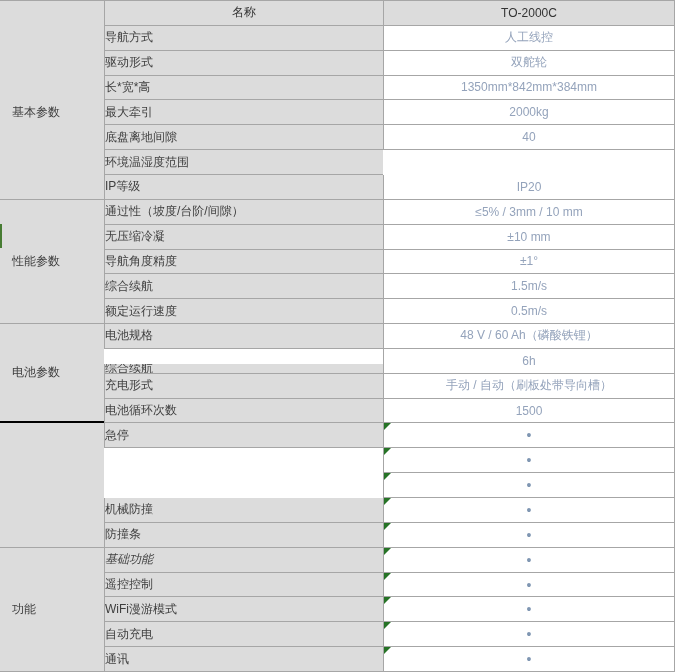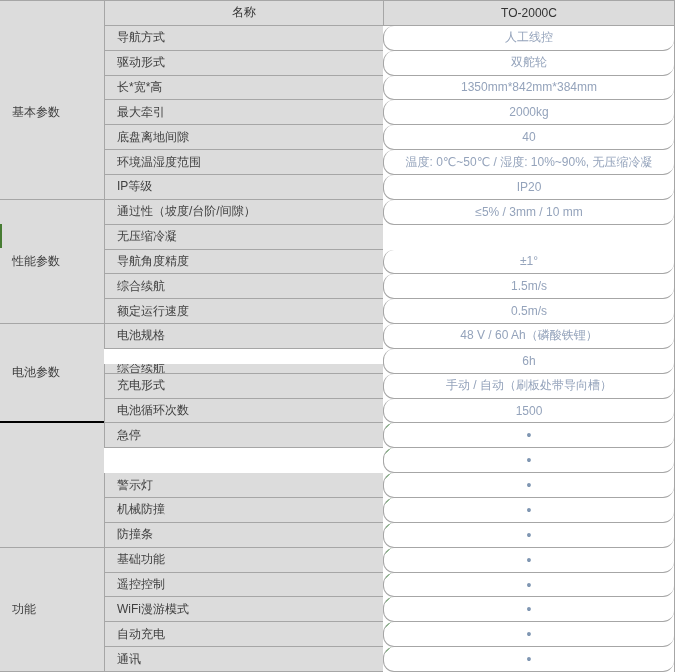--- a/index.html
+++ b/index.html
@@ -41,32 +41,31 @@
     color:#3f3f3f;
     padding-left:12px;
     border-bottom:1px solid var(--border);
   }
   .label-cell.black-divider{
     border-bottom:2px solid var(--divider);
   }
   .name-cell{
     background:var(--gray-bg);
     color:#3f3f3f;
-    padding-left:12px;
+    padding-left:0;
     border-left:1px solid var(--border);
     border-bottom:1px solid var(--border);
   }
   .value-cell{
     background:#ffffff;
     color:var(--value-text);
     justify-content:center;
     border-left:1px solid var(--border);
     border-bottom:1px solid var(--border);
     position:relative;
-    border-radius:11px;
   }
   .value-cell.dot{
     font-size:14px;
     color:var(--dot-color);
   }
   .corner-marker{
     position:absolute;top:0;left:0;
     width:0;height:0;
     border-top:7px solid var(--marker-green);
     border-right:7px solid transparent;
@@ -91,27 +90,27 @@
       <div class="cell value-cell" style="grid-area: 2 / 3;">人工线控</div>
       <div class="cell name-cell" style="grid-area: 3 / 2;">驱动形式</div>
       <div class="cell name-cell" style="grid-area: 4 / 2;">长*宽*高</div>
       <div class="cell value-cell" style="grid-area: 3 / 3;">双舵轮</div>
       <div class="cell value-cell" style="grid-area: 4 / 3;">1350mm*842mm*384mm</div>
       <div class="cell name-cell" style="grid-area: 5 / 2;">最大牵引</div>
       <div class="cell value-cell" style="grid-area: 5 / 3;">2000kg</div>
       <div class="cell name-cell" style="grid-area: 6 / 2;">底盘离地间隙</div>
       <div class="cell value-cell" style="grid-area: 6 / 3;">40</div>
       <div class="cell name-cell" style="grid-area: 7 / 2;">环境温湿度范围</div>
-      <div class="cell value-cell" style="grid-area: 7 / 3;">温度: 0℃~50℃ / 湿度: 10%~90%, 无压缩冷凝</div>
       <div class="cell name-cell" style="grid-area: 8 / 2;">IP等级</div>
       <div class="cell value-cell" style="grid-area: 8 / 3;">IP20</div>
       <div class="cell label-cell" style="grid-area: 9 / 1 / span 5;">性能参数</div>
       <div class="cell name-cell" style="grid-area: 9 / 2;">通过性（坡度/台阶/间隙）</div>
       <div class="cell value-cell" style="grid-area: 9 / 3; text-align: center;">≤5% / 3mm / 10 mm</div>
       <div class="cell name-cell" style="grid-area: 10 / 2;">无压缩冷凝</div>
+      <div class="cell value-cell" style="grid-area: 10 / 3;">±10 mm</div>
       <div class="cell name-cell" style="grid-area: 11 / 2;">导航角度精度</div>
       <div class="cell value-cell" style="grid-area: 11 / 3;">±1°</div>
       <div class="cell name-cell" style="grid-area: 12 / 2;">综合续航</div>
       <div class="cell value-cell" style="grid-area: 12 / 3;">1.5m/s</div>
       <div class="cell name-cell" style="grid-area: 13 / 2;">额定运行速度</div>
       <div class="cell value-cell" style="grid-area: 13 / 3;">0.5m/s</div>
       <div class="cell label-cell black-divider" style="grid-area: 14 / 1 / span 4;">电池参数</div>
       <div class="cell name-cell" style="grid-area: 14 / 2;">电池规格</div>
       <div class="cell value-cell" style="grid-area: 14 / 3;">48 V / 60 Ah（磷酸铁锂）</div>
       <div class="cell name-cell" style="grid-area: 15 / 2; margin-top: 15px;">综合续航</div>
@@ -123,37 +122,36 @@
       <div class="cell label-cell" style="grid-area: 18 / 1 / span 5;"></div>
       <div class="cell name-cell" style="grid-area: 18 / 2;">急停</div>
       <div class="cell value-cell dot" style="grid-area: 18 / 3;">
         <span class="corner-marker"></span>
         <span>•</span>
       </div>
       <div class="cell value-cell dot" style="grid-area: 19 / 3;">
         <span class="corner-marker"></span>
         <span>•</span>
       </div>
-      <div class="cell name-cell" style="grid-area: 20 / 2;">警示灯</div>
       <div class="cell value-cell dot" style="grid-area: 20 / 3;">
         <span class="corner-marker"></span>
         <span>•</span>
       </div>
       <div class="cell name-cell" style="grid-area: 21 / 2;">机械防撞</div>
       <div class="cell value-cell dot" style="grid-area: 21 / 3;">
         <span class="corner-marker"></span>
         <span>•</span>
       </div>
       <div class="cell name-cell" style="grid-area: 22 / 2;">防撞条</div>
       <div class="cell value-cell dot" style="grid-area: 22 / 3;">
         <span class="corner-marker"></span>
         <span>•</span>
       </div>
       <div class="cell label-cell" style="grid-area: 23 / 1 / span 5;">功能</div>
-      <div class="cell name-cell" style="grid-area: 23 / 2;">基础功能</div>
+      <div class="cell name-cell" style="grid-area: 23 / 2; font-style: italic;">基础功能</div>
       <div class="cell value-cell dot" style="grid-area: 23 / 3;">
         <span class="corner-marker"></span>
         <span>•</span>
       </div>
       <div class="cell name-cell" style="grid-area: 24 / 2;">遥控控制</div>
       <div class="cell value-cell dot" style="grid-area: 24 / 3;">
         <span class="corner-marker"></span>
         <span>•</span>
       </div>
       <div class="cell name-cell" style="grid-area: 25 / 2;">WiFi漫游模式</div>

